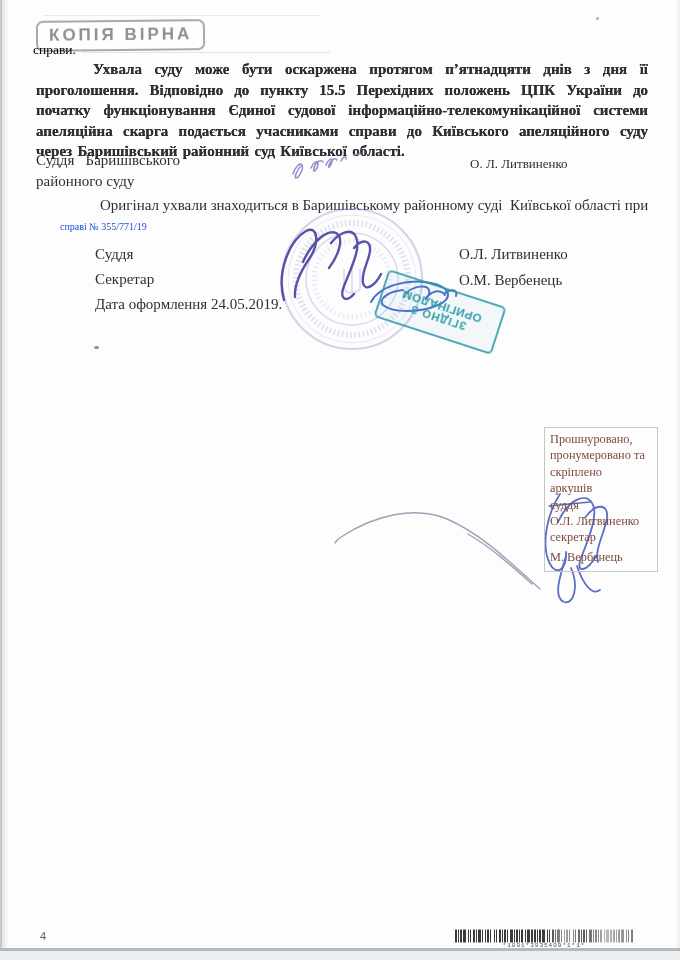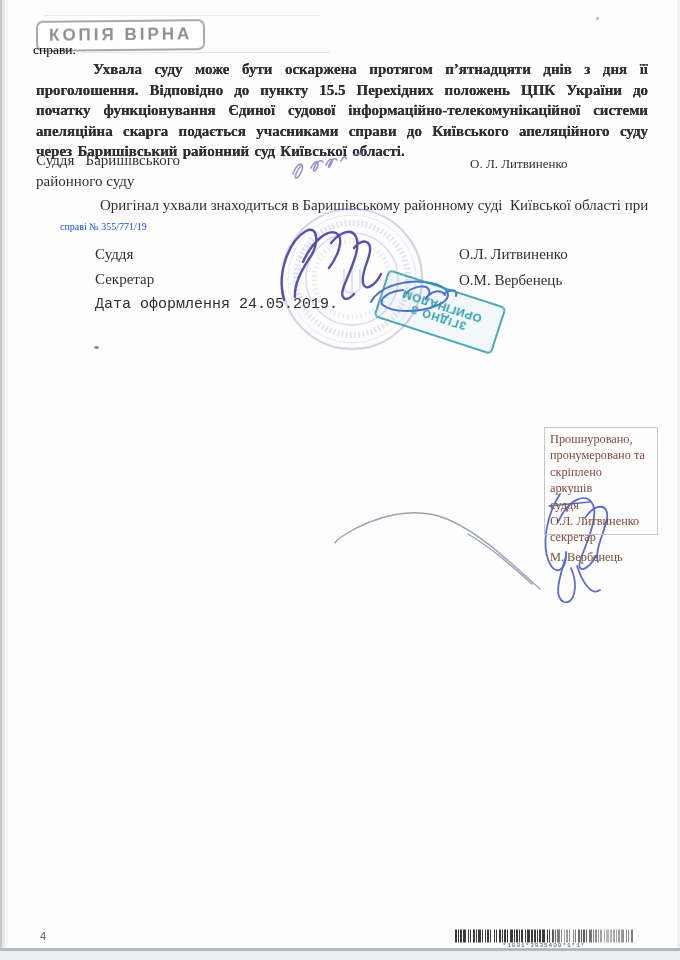--- a/index.html
+++ b/index.html
@@ -20,30 +20,30 @@
   .leftover{left:33px;top:42px;font-size:13.5px;color:#000000;}
   
   .para{left:36px;top:59px;width:612px;text-align:justify;text-indent:57px;
     font-size:15px;line-height:20.6px;color:#2f2e33;word-spacing:1.5px;text-shadow:0 0 .4px #2f2e33;font-weight:bold;}
   .role2{left:36px;top:150px;font-size:15px;line-height:21px;color:#2f2e33;white-space:pre-wrap;}
   .name1{left:470px;top:156px;font-size:13px;color:#2f2e33;text-align:center;}
   .note1{left:60px;top:197px;width:592px;text-indent:40px;font-size:15px;color:#2f2e33;white-space:pre-wrap;}
   .note2{left:60px;top:221px;font-size:10px;color:#1d4ed8;}
   .off-role{left:95px;font-size:15px;color:#2f2e33;}
   .off-name{left:459px;font-size:15px;color:#2f2e33;}
-  .date-line{left:95px;top:296px;font-size:15px;color:#2f2e33;font-family:Liberation Mono, monospace;}
+  .date-line{left:95px;top:296px;font-size:15px;color:#2f2e33;}
   
   .conform{left:378px;top:287px;width:120px;height:46px;transform:rotate(198deg);
     border:2px solid rgba(47,154,168,.85);border-radius:5px;background:rgba(47,154,168,.05);
     display:flex;flex-direction:column;align-items:center;justify-content:center;
     font-family:"Liberation Sans",sans-serif;font-weight:bold;color:#2f9aa8;filter:blur(.35px);}
   .conform .l1{font-size:11px;letter-spacing:1px;}
   .conform .l2{font-size:11.5px;letter-spacing:.5px;}
   
-  .binding{left:544px;top:427px;width:114px;height:108px;border:1px solid #c6c6c8;
+  .binding{left:544px;top:427px;width:114px;height:145px;border:1px solid #c6c6c8;
     padding:3px 5px;font-size:12.3px;line-height:16.4px;color:#7c4b3e;filter:blur(.3px);
     box-sizing:border-box;}
   .binding .r{}
   .binding .last{margin-top:3px;}
   
   .barcode-wrap{left:455px;top:929px;width:178px;height:22px;}
   .barcode-fade{left:455px;top:929px;width:178px;height:14px;
     background:linear-gradient(90deg,transparent 52%,rgba(253,253,253,.55) 62%,rgba(253,253,253,.15) 72%,rgba(253,253,253,.65) 85%,rgba(253,253,253,.35) 100%);}
   .barcode-text{left:455px;top:942px;width:178px;text-align:center;
     font-family:"Liberation Mono",monospace;font-size:6px;letter-spacing:1px;color:#4a4a4a;}

